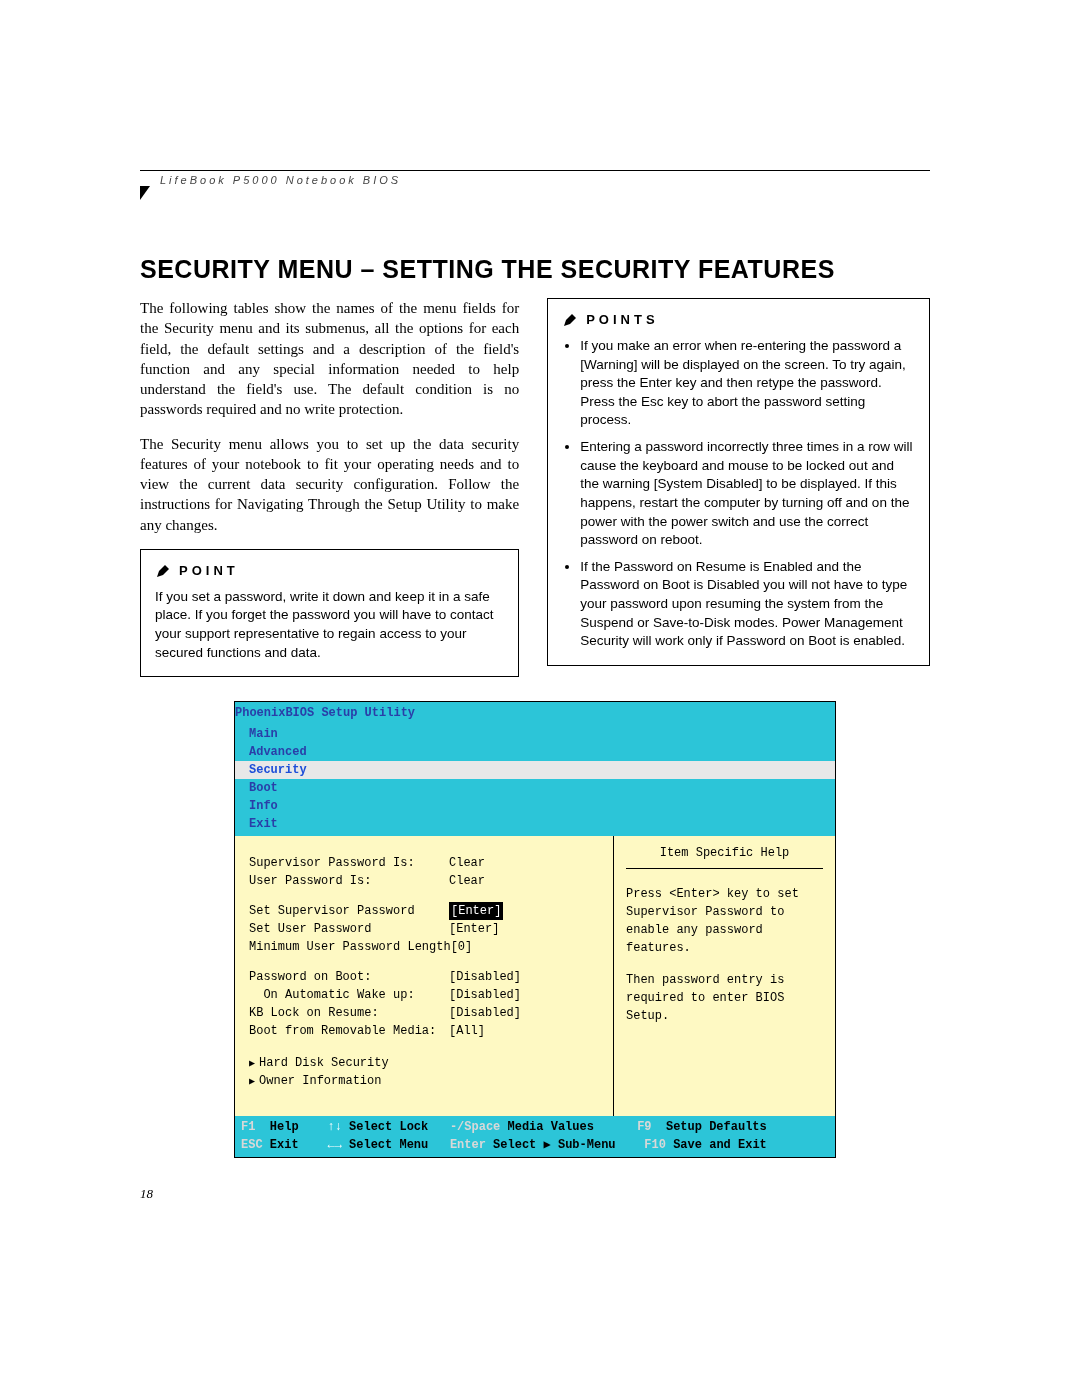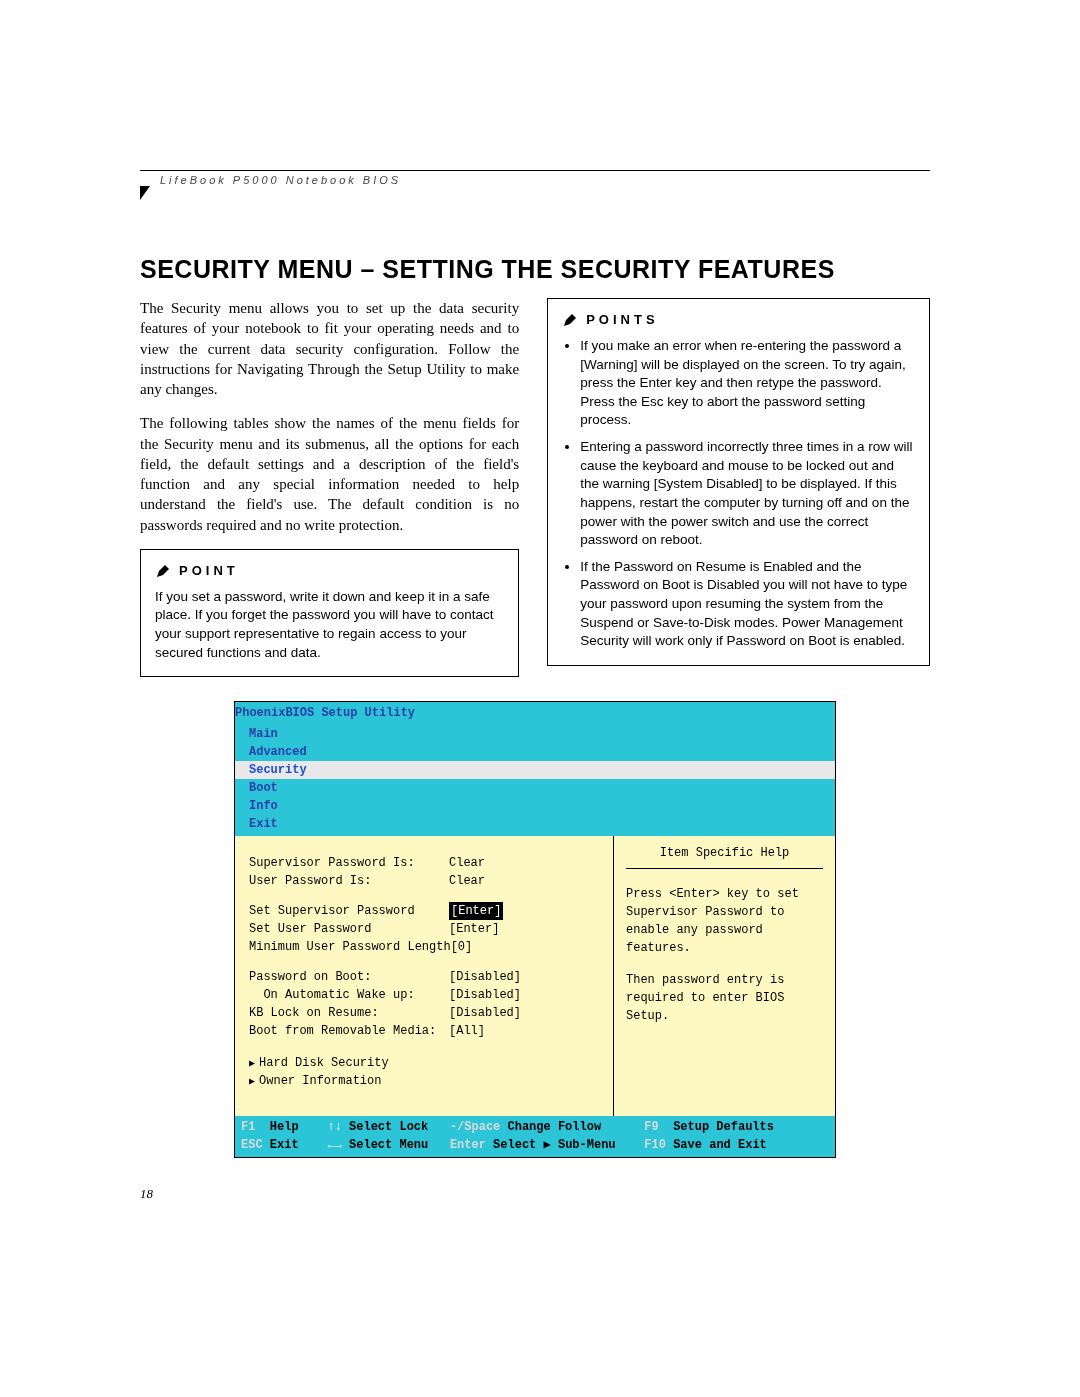--- a/index.html
+++ b/index.html
@@ -195,22 +195,22 @@
   <div class="header-line"></div>
   <div class="running-head">LifeBook P5000 Notebook BIOS</div>
   <div class="corner-mark"></div>
 
   <div class="content">
     <h1 class="title">SECURITY MENU – SETTING THE SECURITY FEATURES</h1>
 
     <div class="two-col">
 
       <div class="col-left">
+        <p class="body">The following tables show the names of the menu fields for the Security menu and its submenus, all the options for each field, the default settings and a description of the field's function and any special information needed to help understand the field's use. The default condition is no passwords required and no write protection.</p>
         <p class="body">The Security menu allows you to set up the data security features of your notebook to fit your operating needs and to view the current data security configuration. Follow the instructions for Navigating Through the Setup Utility to make any changes.</p>
-        <p class="body">The following tables show the names of the menu fields for the Security menu and its submenus, all the options for each field, the default settings and a description of the field's function and any special information needed to help understand the field's use. The default condition is no passwords required and no write protection.</p>
 
         <div class="callout">
           <div class="callout-head">
             <span class="pen-icon">
               <svg viewBox="0 0 16 16">
                   <path d="M2 14 L4 8 L10 2 L14 6 L8 12 L2 14 Z" fill="#000"></path>
                 </svg>
             </span>
             <span>POINT</span>
           </div>
@@ -296,21 +296,21 @@
           <div class="bios-right-title">Item Specific Help</div>
           <div>Press &lt;Enter&gt; key to set Supervisor Password to enable any password features.</div>
           <div style="height:14px"></div>
           <div>Then password entry is required to enter BIOS Setup.</div>
         </div>
       </div>
       <div class="bios-footer">
         <div class="bios-foot-row">
           <span class="bf-key">F1</span><span>  </span><span class="bf-label">Help</span><span>    </span>
           <span class="bf-white">↑↓</span><span> </span><span class="bf-label">Select Lock</span><span>   </span>
-          <span class="bf-key">-/Space</span><span> </span><span class="bf-label">Change Follow</span><span>      </span>
+          <span class="bf-key">-/Space</span><span> </span><span class="bf-label">Media Values</span><span>      </span>
           <span class="bf-key">F9</span><span>  </span><span class="bf-label">Setup Defaults</span>
         </div>
         <div class="bios-foot-row">
           <span class="bf-key">ESC</span><span> </span><span class="bf-label">Exit</span><span>    </span>
           <span class="bf-white">←→</span><span> </span><span class="bf-label">Select Menu</span><span>   </span>
           <span class="bf-key">Enter</span><span> </span><span class="bf-label">Select ▶ Sub-Menu</span><span>    </span>
           <span class="bf-key">F10</span><span> </span><span class="bf-label">Save and Exit</span>
         </div>
       </div>
     </div>

